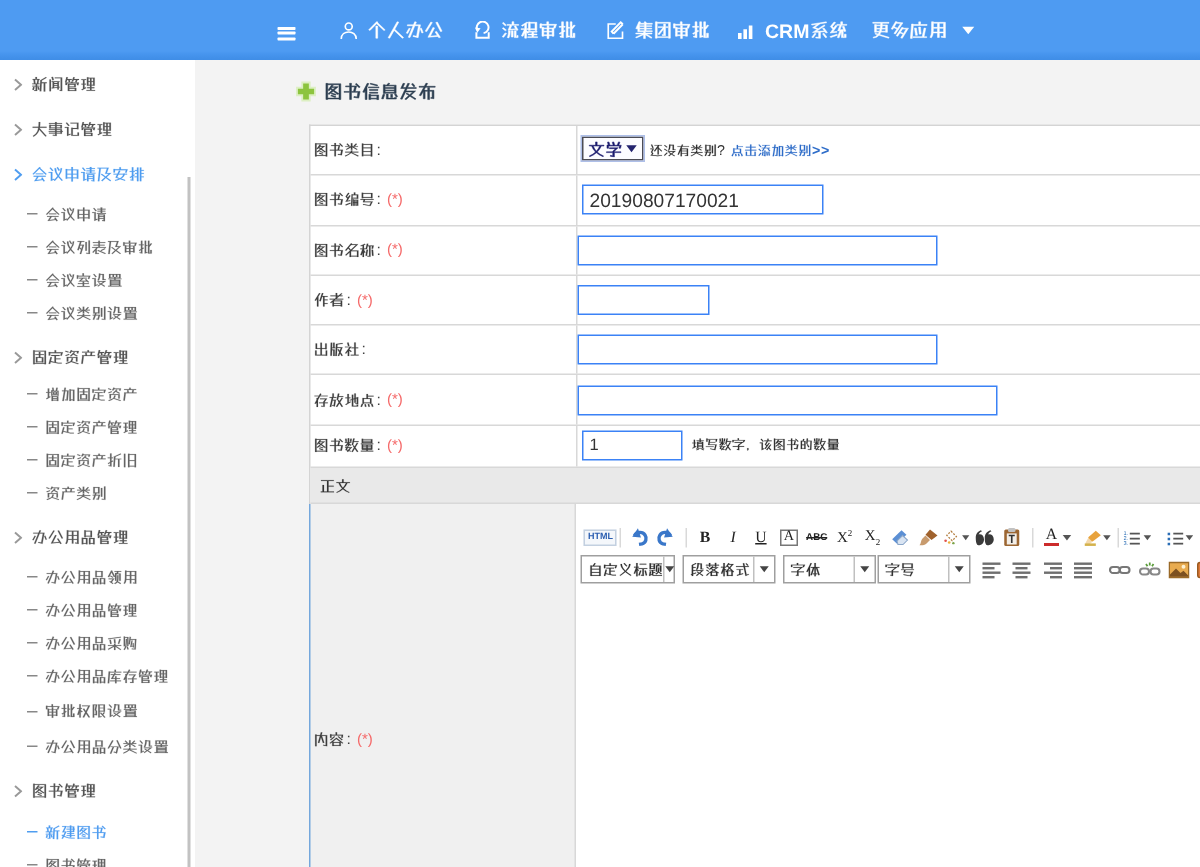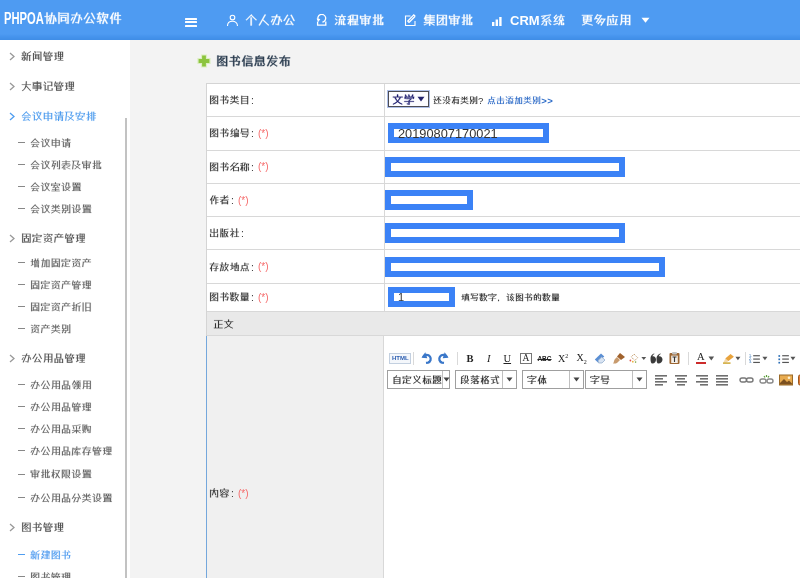--- a/index.html
+++ b/index.html
@@ -28,50 +28,37 @@
 #sbar{position:absolute;left:125px;top:78px;width:2px;height:460px;background:#c2c2c2}
 
 #main{position:absolute;left:130px;top:40px;width:670px;height:538px;background:#f3f3f3;overflow:hidden}
 #title{position:absolute;left:68px;top:14px;display:flex;align-items:center}
 #tbl{position:absolute;left:76px;top:43px;width:680px;background:#fff;border:1px solid #d4d4d4;border-bottom:none}
 .row{display:flex;border-bottom:1px solid #d8d8d8;height:33.3px}
 .r7{height:28px}
 .lab{width:178px;border-right:1px solid #d8d8d8;display:flex;align-items:center;padding-left:2px;flex:none}
 .lab .st{color:#f56a6a;font-size:10px;margin-left:4px}
 .fld{display:flex;align-items:center;flex:1}
-.inp{border:6px solid #3b82f6;background:#fff;height:20px}
+.inp{border:1px solid #3b82f6;background:#fff;height:20px}
 .rowzw{height:24.5px;background:#e9e9e9;display:flex;align-items:center;padding-left:6px;border-bottom:1px solid #d8d8d8}
 .rownr{display:flex;height:314px}
 .rownr .lab{background:#f0f0f0;align-items:center;border-left:1px solid #74a7dc;margin-left:-1px}
 .ed{flex:1;background:#fff;position:relative}
 .tb1{position:absolute;left:7px;top:13.5px;height:17px;display:flex;align-items:center}
 .tb1 .t{display:inline-flex;align-items:center;justify-content:center;width:18.6px;height:17px;flex:none}
 .tb2{position:absolute;left:3px;top:33.5px;height:20px;display:flex;align-items:center}
 .dd{height:19px;border:1px solid #9f9f9f;background:#fff;display:flex;align-items:center;margin-right:4px}
 .dd .dl{flex:1;padding-left:4px;display:flex;align-items:center}
 .dd .dc{width:14px;height:17px;border-left:1px solid #c0c0c0;display:flex;align-items:center;justify-content:center;color:#444;font-size:7px}
 .t2{display:inline-flex;align-items:center;justify-content:center;width:20.3px;height:18px;flex:none}
 .tw{width:22px}
 .sep{width:1px;height:13px;background:#d9d9d9;margin:0 3px;flex:none}
 </style></head><body>
 <div id="page">
 <div id="hdr">
- <div id="logo">
-        <b>PHPOA</b>
-        <svg width="78" height="13" viewBox="0 0 78 13">
-          <g transform="translate(0,11.12) scale(0.013,-0.013)" fill="#ffffff" stroke="#ffffff" stroke-width="28">
-            <use href="#u534f" x="0"></use>
-            <use href="#u540c" x="1000"></use>
-            <use href="#u529e" x="2000"></use>
-            <use href="#u516c" x="3000"></use>
-            <use href="#u8f6f" x="4000"></use>
-            <use href="#u4ef6" x="5000"></use>
-          </g>
-        </svg>
-      </div>
  <div id="burger">
         <div></div>
         <div></div>
         <div style="margin-bottom:0"></div>
       </div>
  <div id="nav">
   <div class="nitem" style="margin-right:19px">
           <span class="ic">
             <svg width="13" height="13" viewBox="0 0 13 13" fill="none" stroke="#fff" stroke-width="1.1">
               <circle cx="6.5" cy="3.6" r="2.3"></circle>

